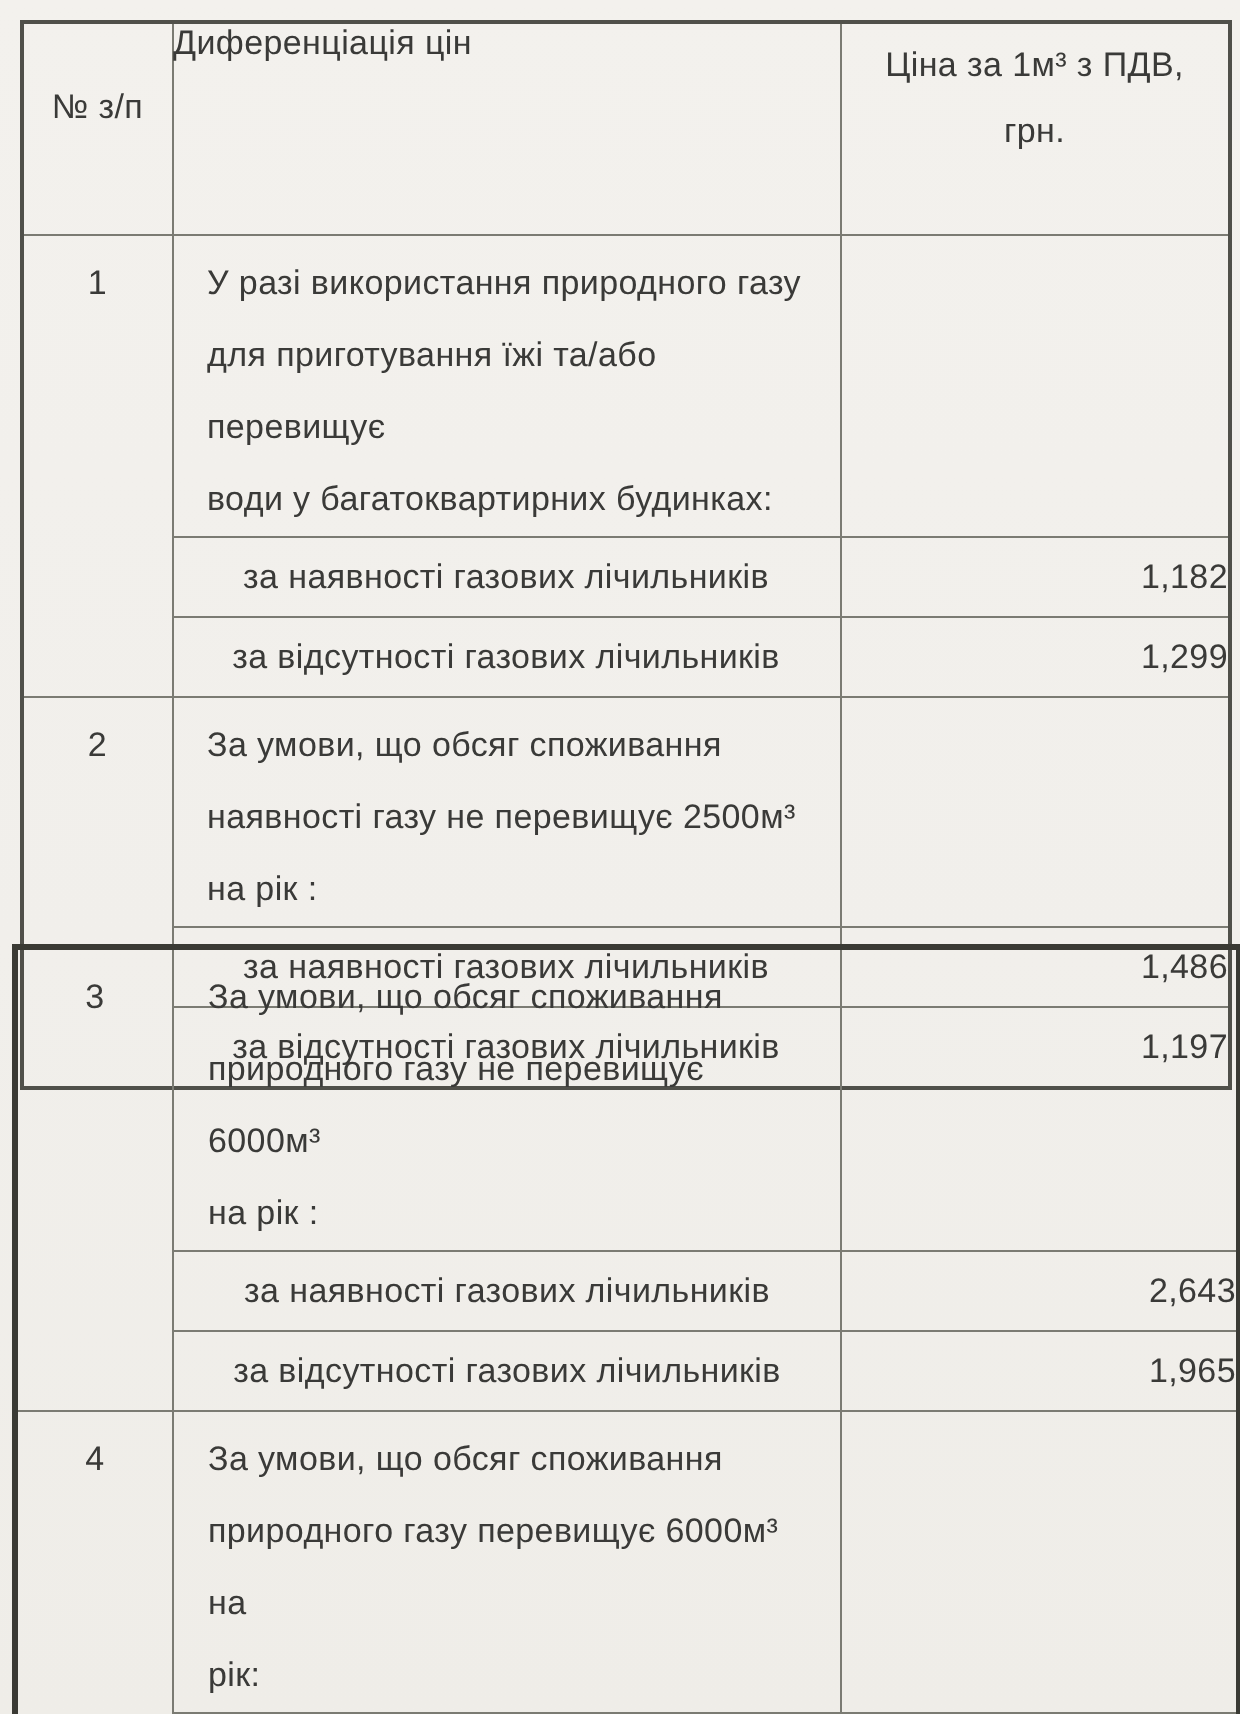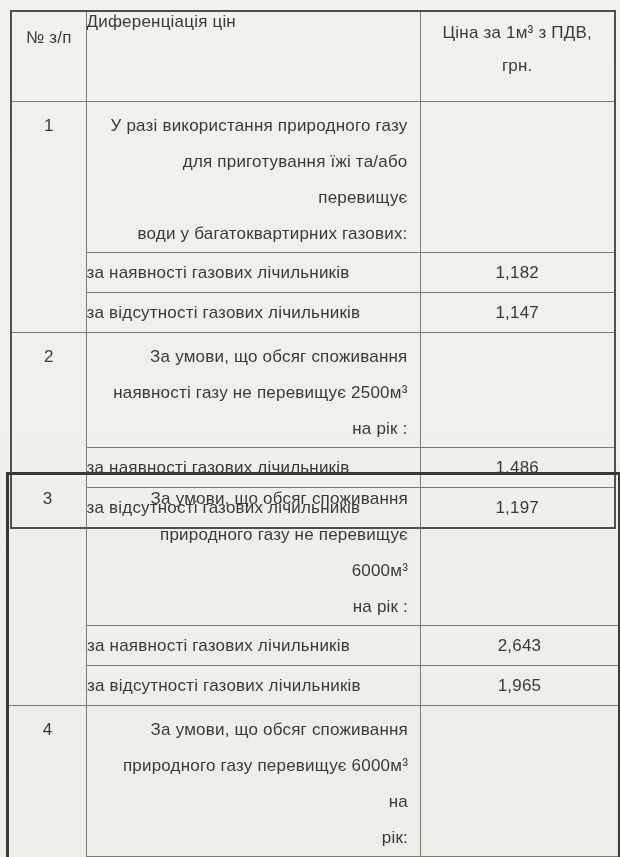--- a/index.html
+++ b/index.html
@@ -36,38 +36,37 @@
     font-size: 17px;
     letter-spacing: 0.2px;
   }
   .col-num  { width: 75px; }
   .col-desc { width: 334px; }
   .col-price{ width: 195px; }
   .t2 .col-num { width: 79px; }
   .t2 .col-price { width: 199px; }
 
   .header-row th { height: 73px; vertical-align: top; }
-  .head-num   { text-align: center; padding-top: 16px; }
+  .head-num   { text-align: center; padding-top: 32px; }
   .head-desc  { text-align: left; padding-top: 0; }
   .head-price { text-align: center; padding-top: 4px; line-height: 33px; }
 
   .main-row td { height: 106px; vertical-align: top; }
   .num-cell {
     text-align: center;
     vertical-align: top;
     padding-top: 14px;
   }
   .desc-cell {
     padding: 6px 12px 0 17px;
     line-height: 36px;
-    text-align: right;
   }
   .sub-row td { height: 39px; }
-  .sub-label { padding-left: 0; vertical-align: middle; }
-  .price-cell { text-align: center; vertical-align: middle; }
+  .sub-label { padding-left: 0; vertical-align: middle; text-align: center; }
+  .price-cell { text-align: right; vertical-align: middle; }
 </style>
 </head>
 <body>
 
 <div class="page">
 
   <table class="t1">
     <colgroup>
       <col class="col-num">
         <col class="col-desc">
@@ -82,31 +81,31 @@
         <div>Ціна за 1м³ з ПДВ,</div>
         <div>грн.</div>
       </th>
     </tr>
 
     <tr class="main-row">
       <td class="num-cell" rowspan="3">1</td>
       <td class="desc-cell">
         <div>У разі використання природного газу</div>
         <div>для приготування їжі та/або перевищує</div>
-        <div>води у багатоквартирних газових:</div>
+        <div>води у багатоквартирних будинках:</div>
       </td>
       <td class="price-cell"></td>
     </tr>
     <tr class="sub-row">
       <td class="sub-label">за наявності газових лічильників</td>
       <td class="price-cell">1,182</td>
     </tr>
     <tr class="sub-row">
       <td class="sub-label">за відсутності газових лічильників</td>
-      <td class="price-cell">1,147</td>
+      <td class="price-cell">1,299</td>
     </tr>
 
     <tr class="main-row">
       <td class="num-cell" rowspan="3">2</td>
       <td class="desc-cell">
         <div>За умови, що обсяг споживання</div>
         <div>наявності газу  не перевищує 2500м³</div>
         <div>на рік :</div>
       </td>
       <td class="price-cell"></td>

